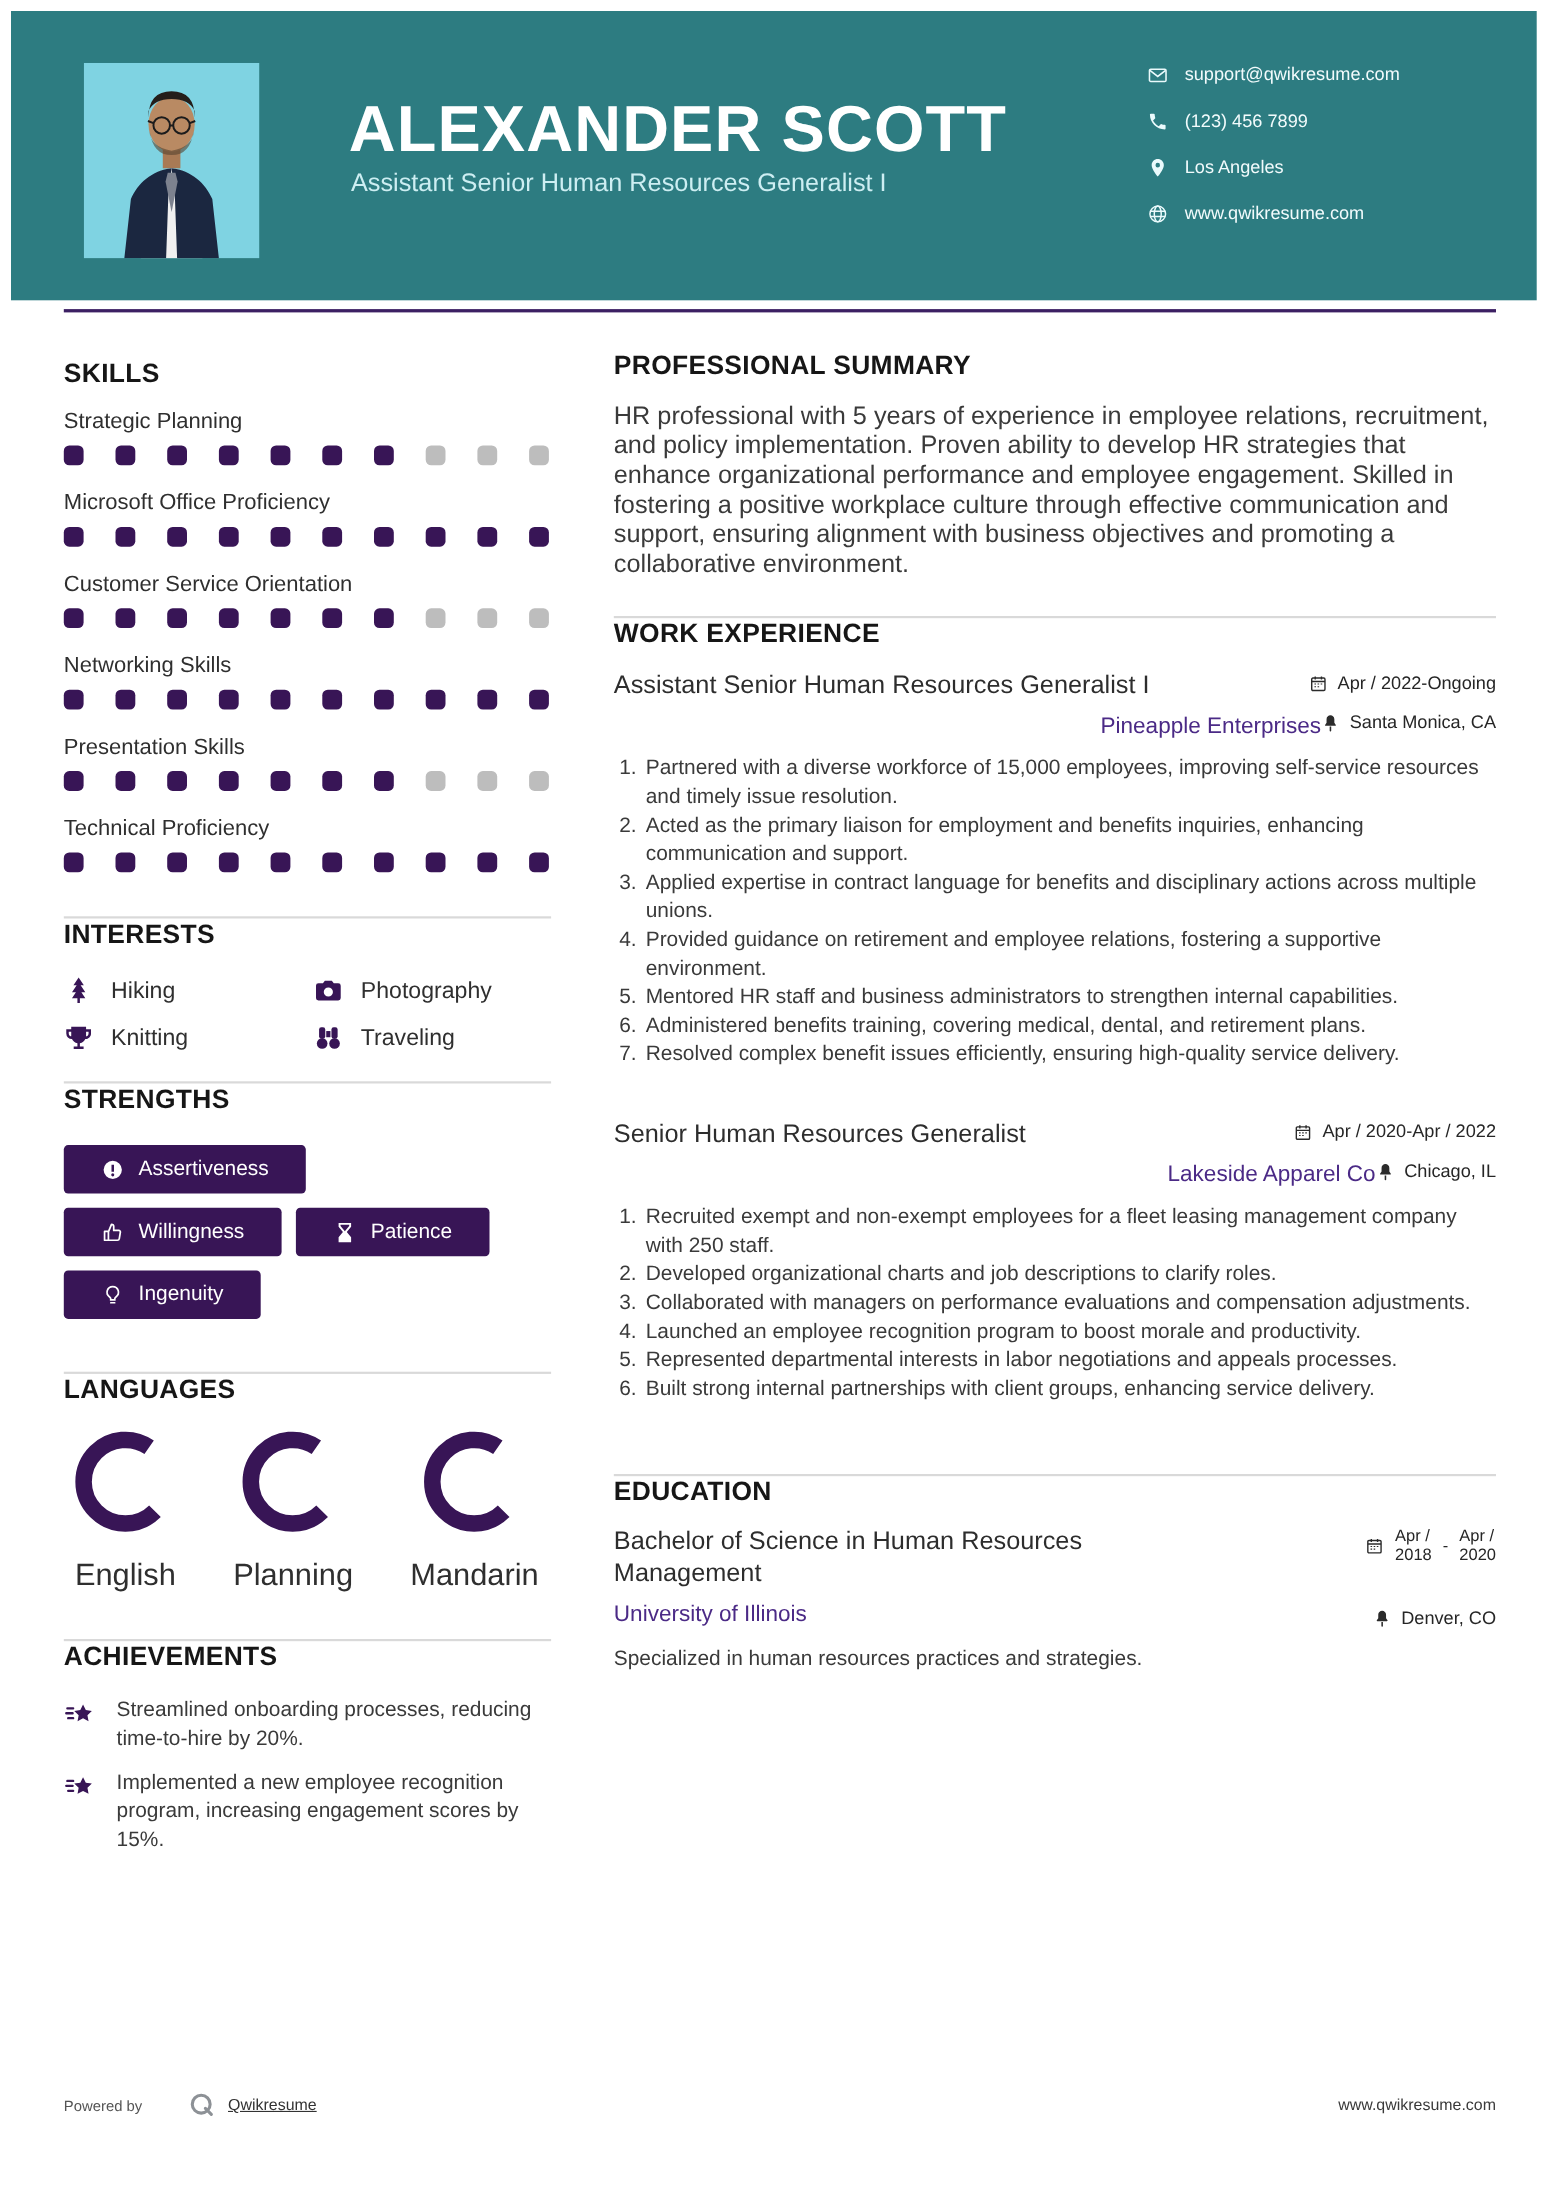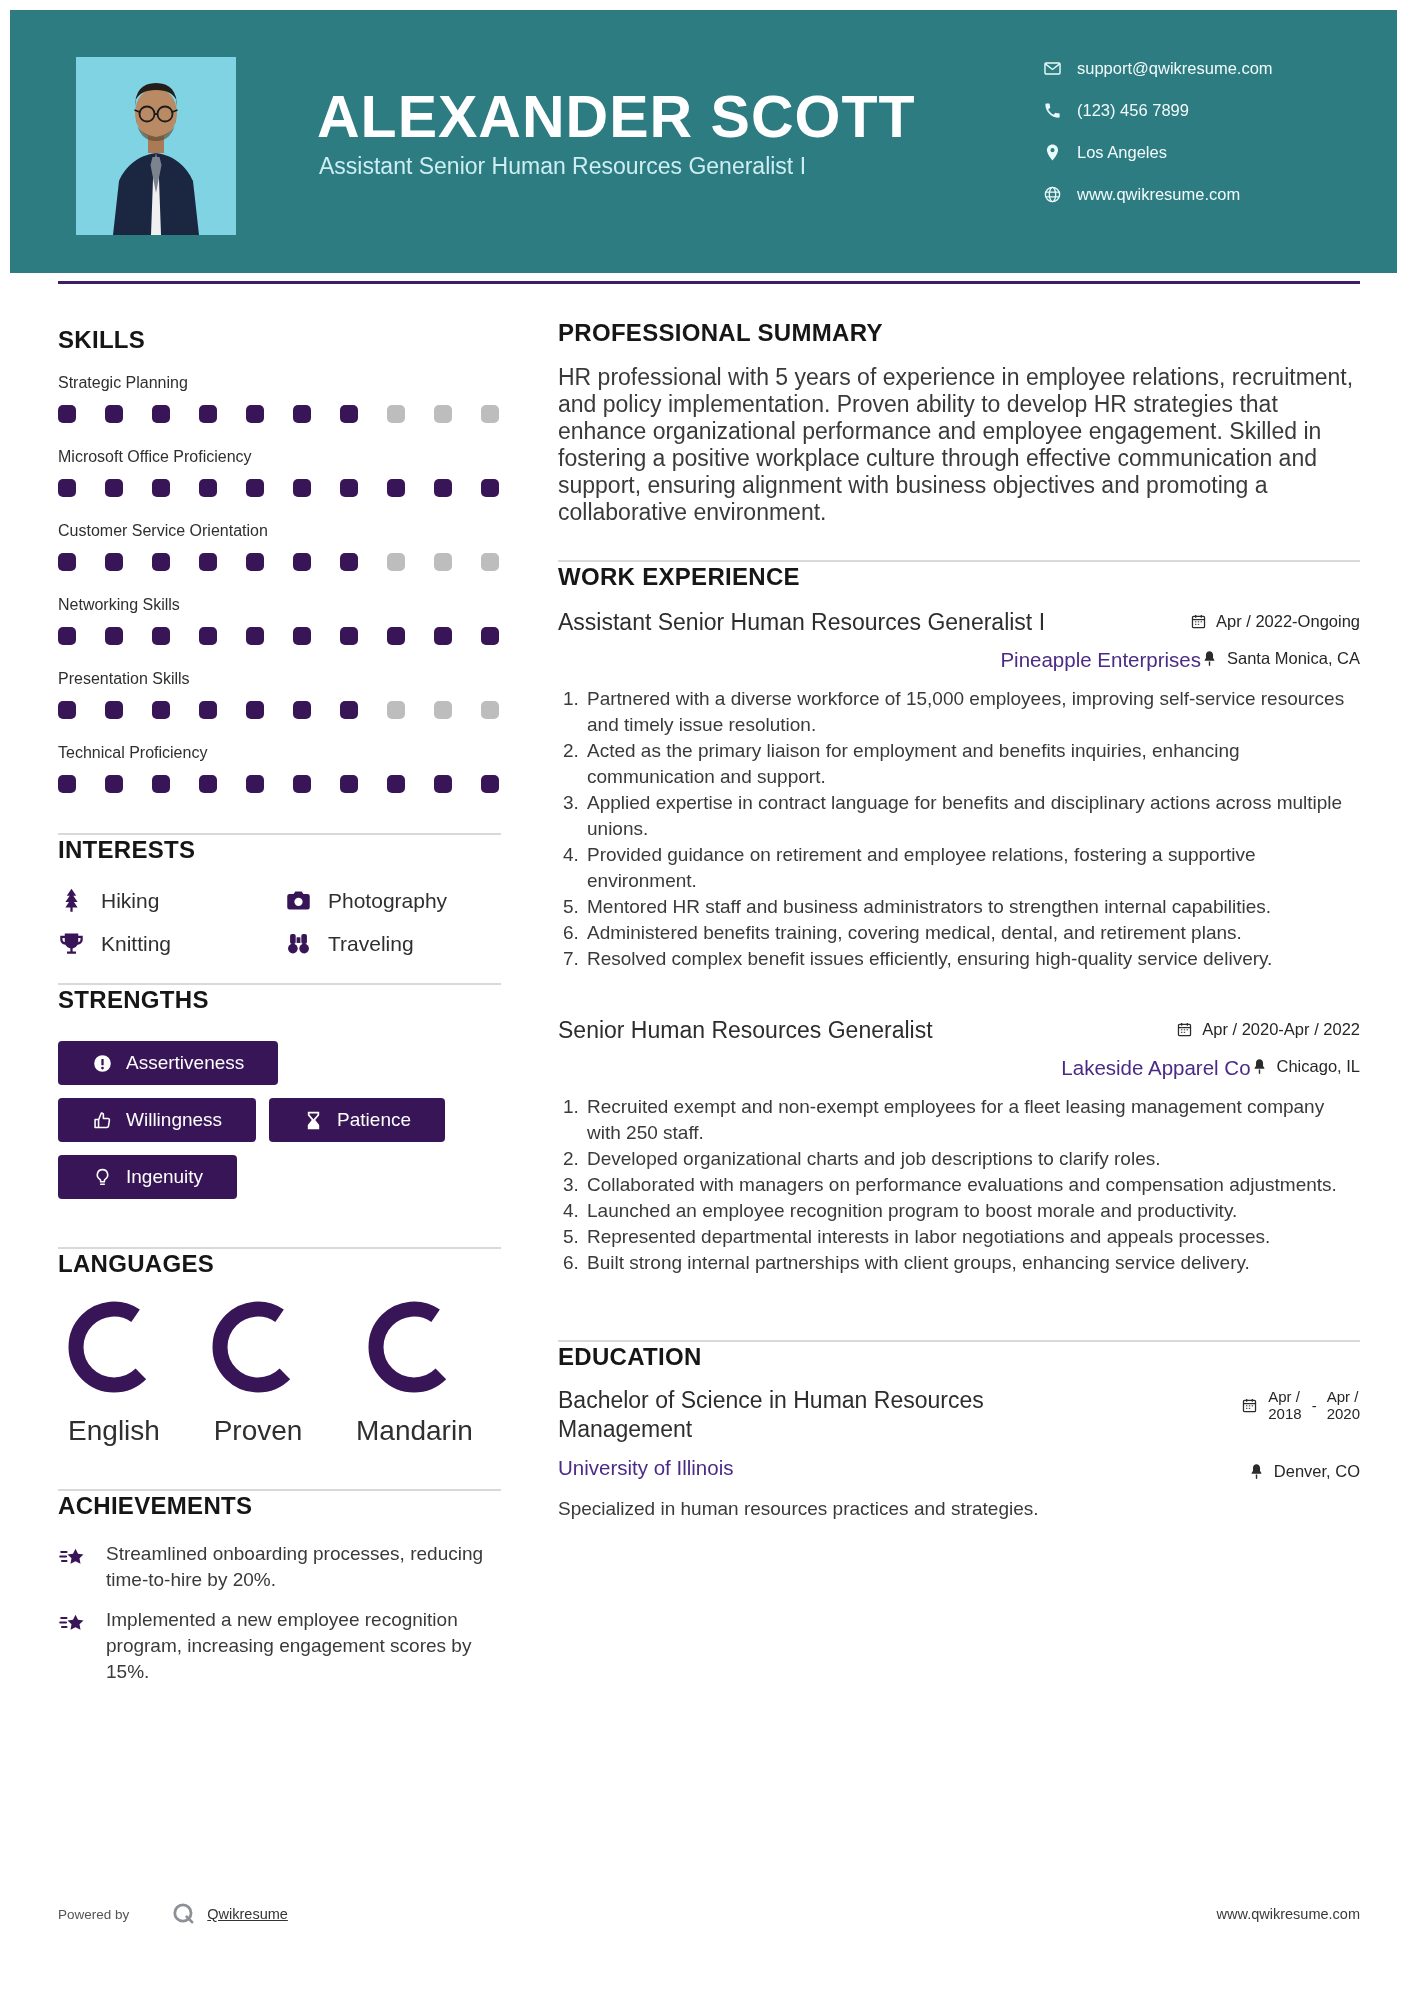--- a/index.html
+++ b/index.html
@@ -20,21 +20,21 @@
   .contact-row .ic{width:19px;height:19px;color:#eafafc;flex:0 0 auto;}
 
   
   .ic{display:inline-block;}
   .ic svg,.ic use{pointer-events:none;}
   h2.sec{font-size:24px;font-weight:800;color:#161616;margin:0;line-height:30px;letter-spacing:.3px;}
   .rule{height:2px;background:#d9d9d9;border:0;margin:0;}
 
   
   .sidebar{position:absolute;left:58px;top:325px;width:443px;}
-  .skill-label{font-size:16px;line-height:24px;color:#2f2f2f;margin-top:22px;}
+  .skill-label{font-size:20px;line-height:24px;color:#2f2f2f;margin-top:22px;}
   .skill:first-of-type .skill-label{margin-top:16px;}
   .dots{display:flex;gap:29px;margin-top:10px;}
   .dot{width:18px;height:18px;border-radius:5px;background:#bdbdbd;}
   .dot.filled{background:#381556;}
   .rule-skills{margin-top:40px;}
   .sec-interests{margin-top:26px;}
   .interests{display:grid;grid-template-columns:227px 1fr;row-gap:16px;margin-top:22px;}
   .int-item{display:flex;align-items:center;gap:16px;font-size:21px;color:#2f2f2f;}
   .int-item .ic{width:27px;height:27px;color:#381556;flex:0 0 auto;}
   .rule-interests{margin-top:26px;}
@@ -370,21 +370,21 @@
         <div class="lang">
           <span class="ic"><svg width="92" height="92" viewBox="0 0 92 92">
               <circle cx="46" cy="46" r="38" fill="none" stroke="#381556" stroke-width="15" stroke-dasharray="171.9 66.9" transform="rotate(45 46 46)"></circle>
             </svg></span>
           <div class="lang-label">English</div>
         </div>
         <div class="lang">
           <span class="ic"><svg width="92" height="92" viewBox="0 0 92 92">
               <circle cx="46" cy="46" r="38" fill="none" stroke="#381556" stroke-width="15" stroke-dasharray="171.9 66.9" transform="rotate(45 46 46)"></circle>
             </svg></span>
-          <div class="lang-label">Proven</div>
+          <div class="lang-label">Planning</div>
         </div>
         <div class="lang">
           <span class="ic"><svg width="92" height="92" viewBox="0 0 92 92">
               <circle cx="46" cy="46" r="38" fill="none" stroke="#381556" stroke-width="15" stroke-dasharray="171.9 66.9" transform="rotate(45 46 46)"></circle>
             </svg></span>
           <div class="lang-label">Mandarin</div>
         </div>
       </div>
     <hr class="rule rule-languages">
 

